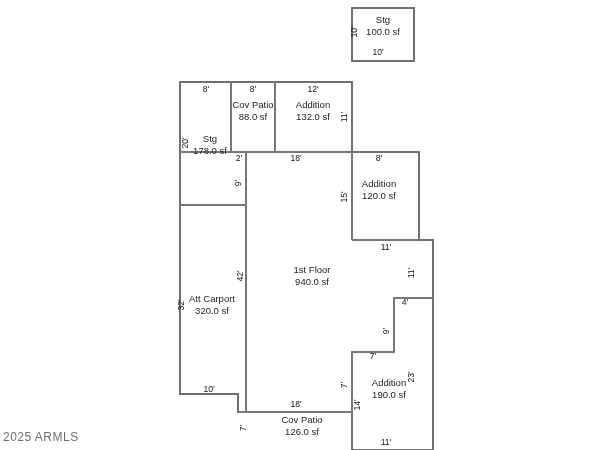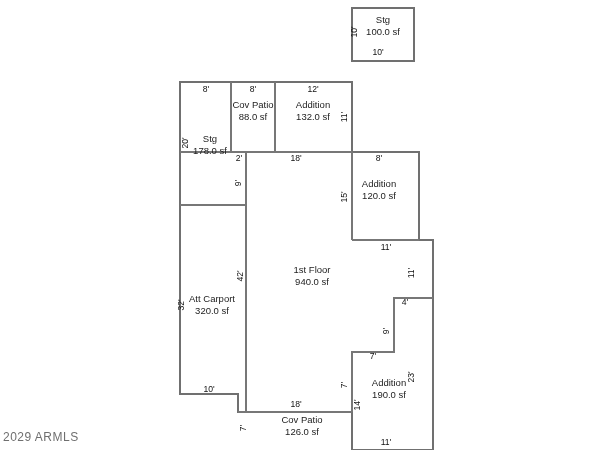--- a/index.html
+++ b/index.html
@@ -188,15 +188,15 @@
       <text class="dim" x="412" y="377" transform="rotate(-90 412 377)">23'</text>
       <text class="dim" x="386" y="443">11'</text>
 
       <text class="dim" x="296" y="405">18'</text>
       <text class="dim" x="244" y="428" transform="rotate(-90 244 428)">7'</text>
 
     </g>
 
   </svg>
 
-  <div class="watermark">2029 ARMLS</div>
+  <div class="watermark">2025 ARMLS</div>
 
 </div>
 
 </body></html>

